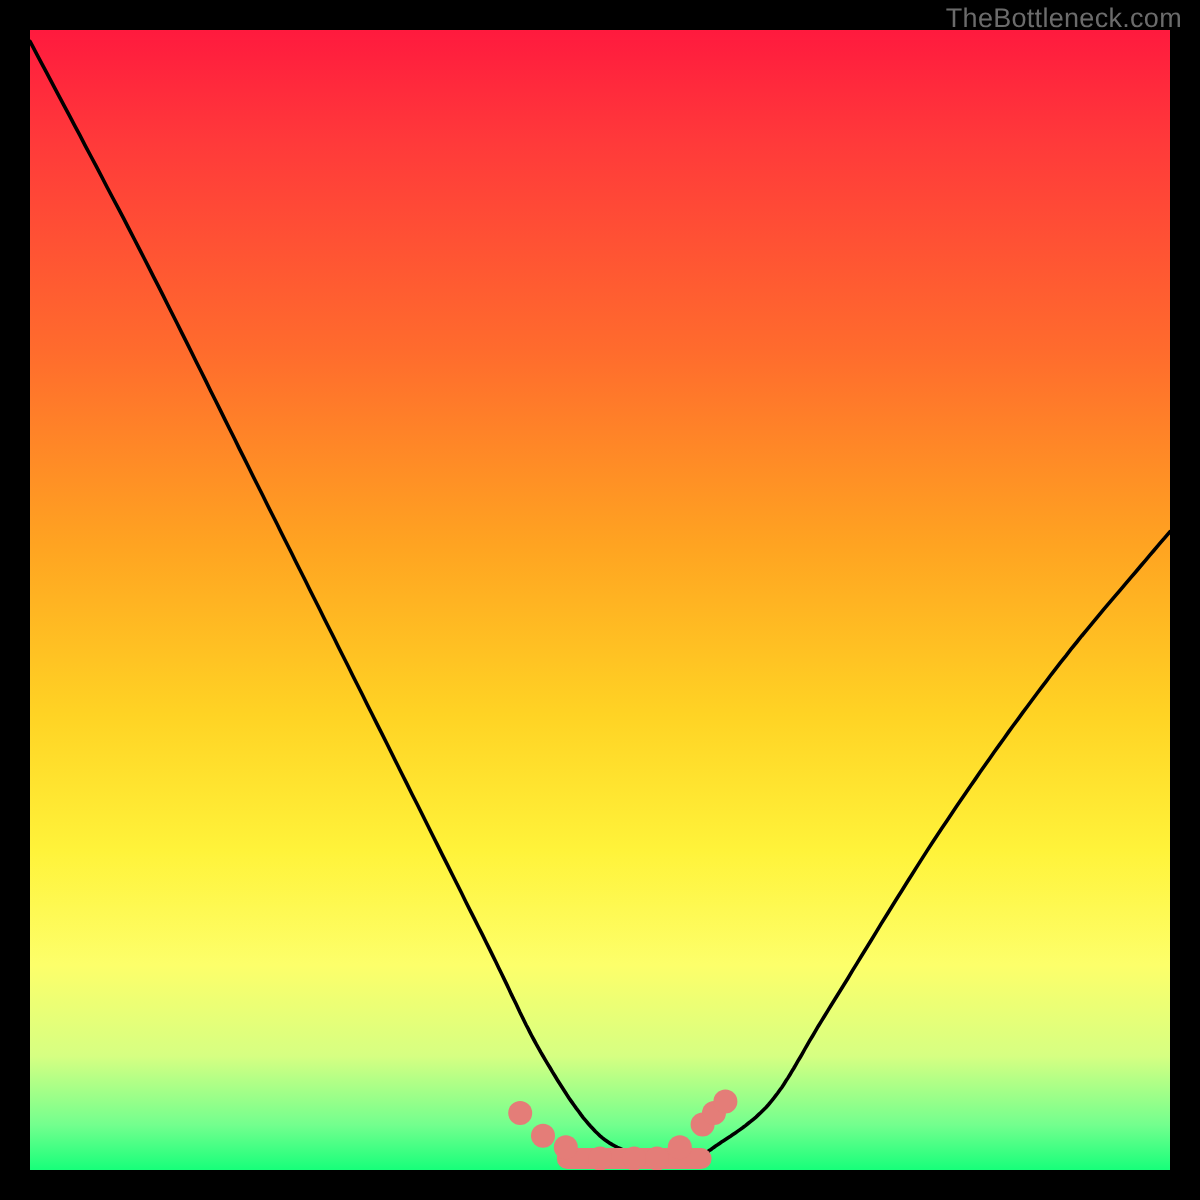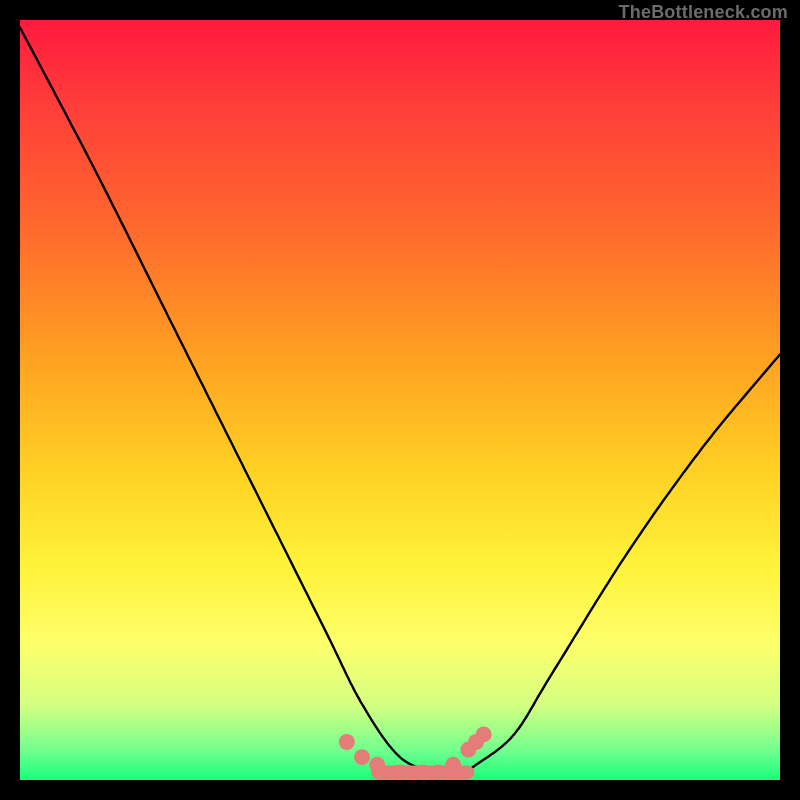--- a/index.html
+++ b/index.html
@@ -39,21 +39,20 @@
   }
   .watermark {
     position: absolute;
     top: 2px;
     right: 12px;
     font-family: Arial, Helvetica, sans-serif;
     font-size: 18px;
     color: #6b6b6b;
     letter-spacing: 0.2px;
     user-select: none;
-    font-weight: bold;
   }
   svg.curve {
     position: absolute;
     left: 0;
     top: 0;
     width: 760px;
     height: 760px;
   }
 </style>
 </head>

